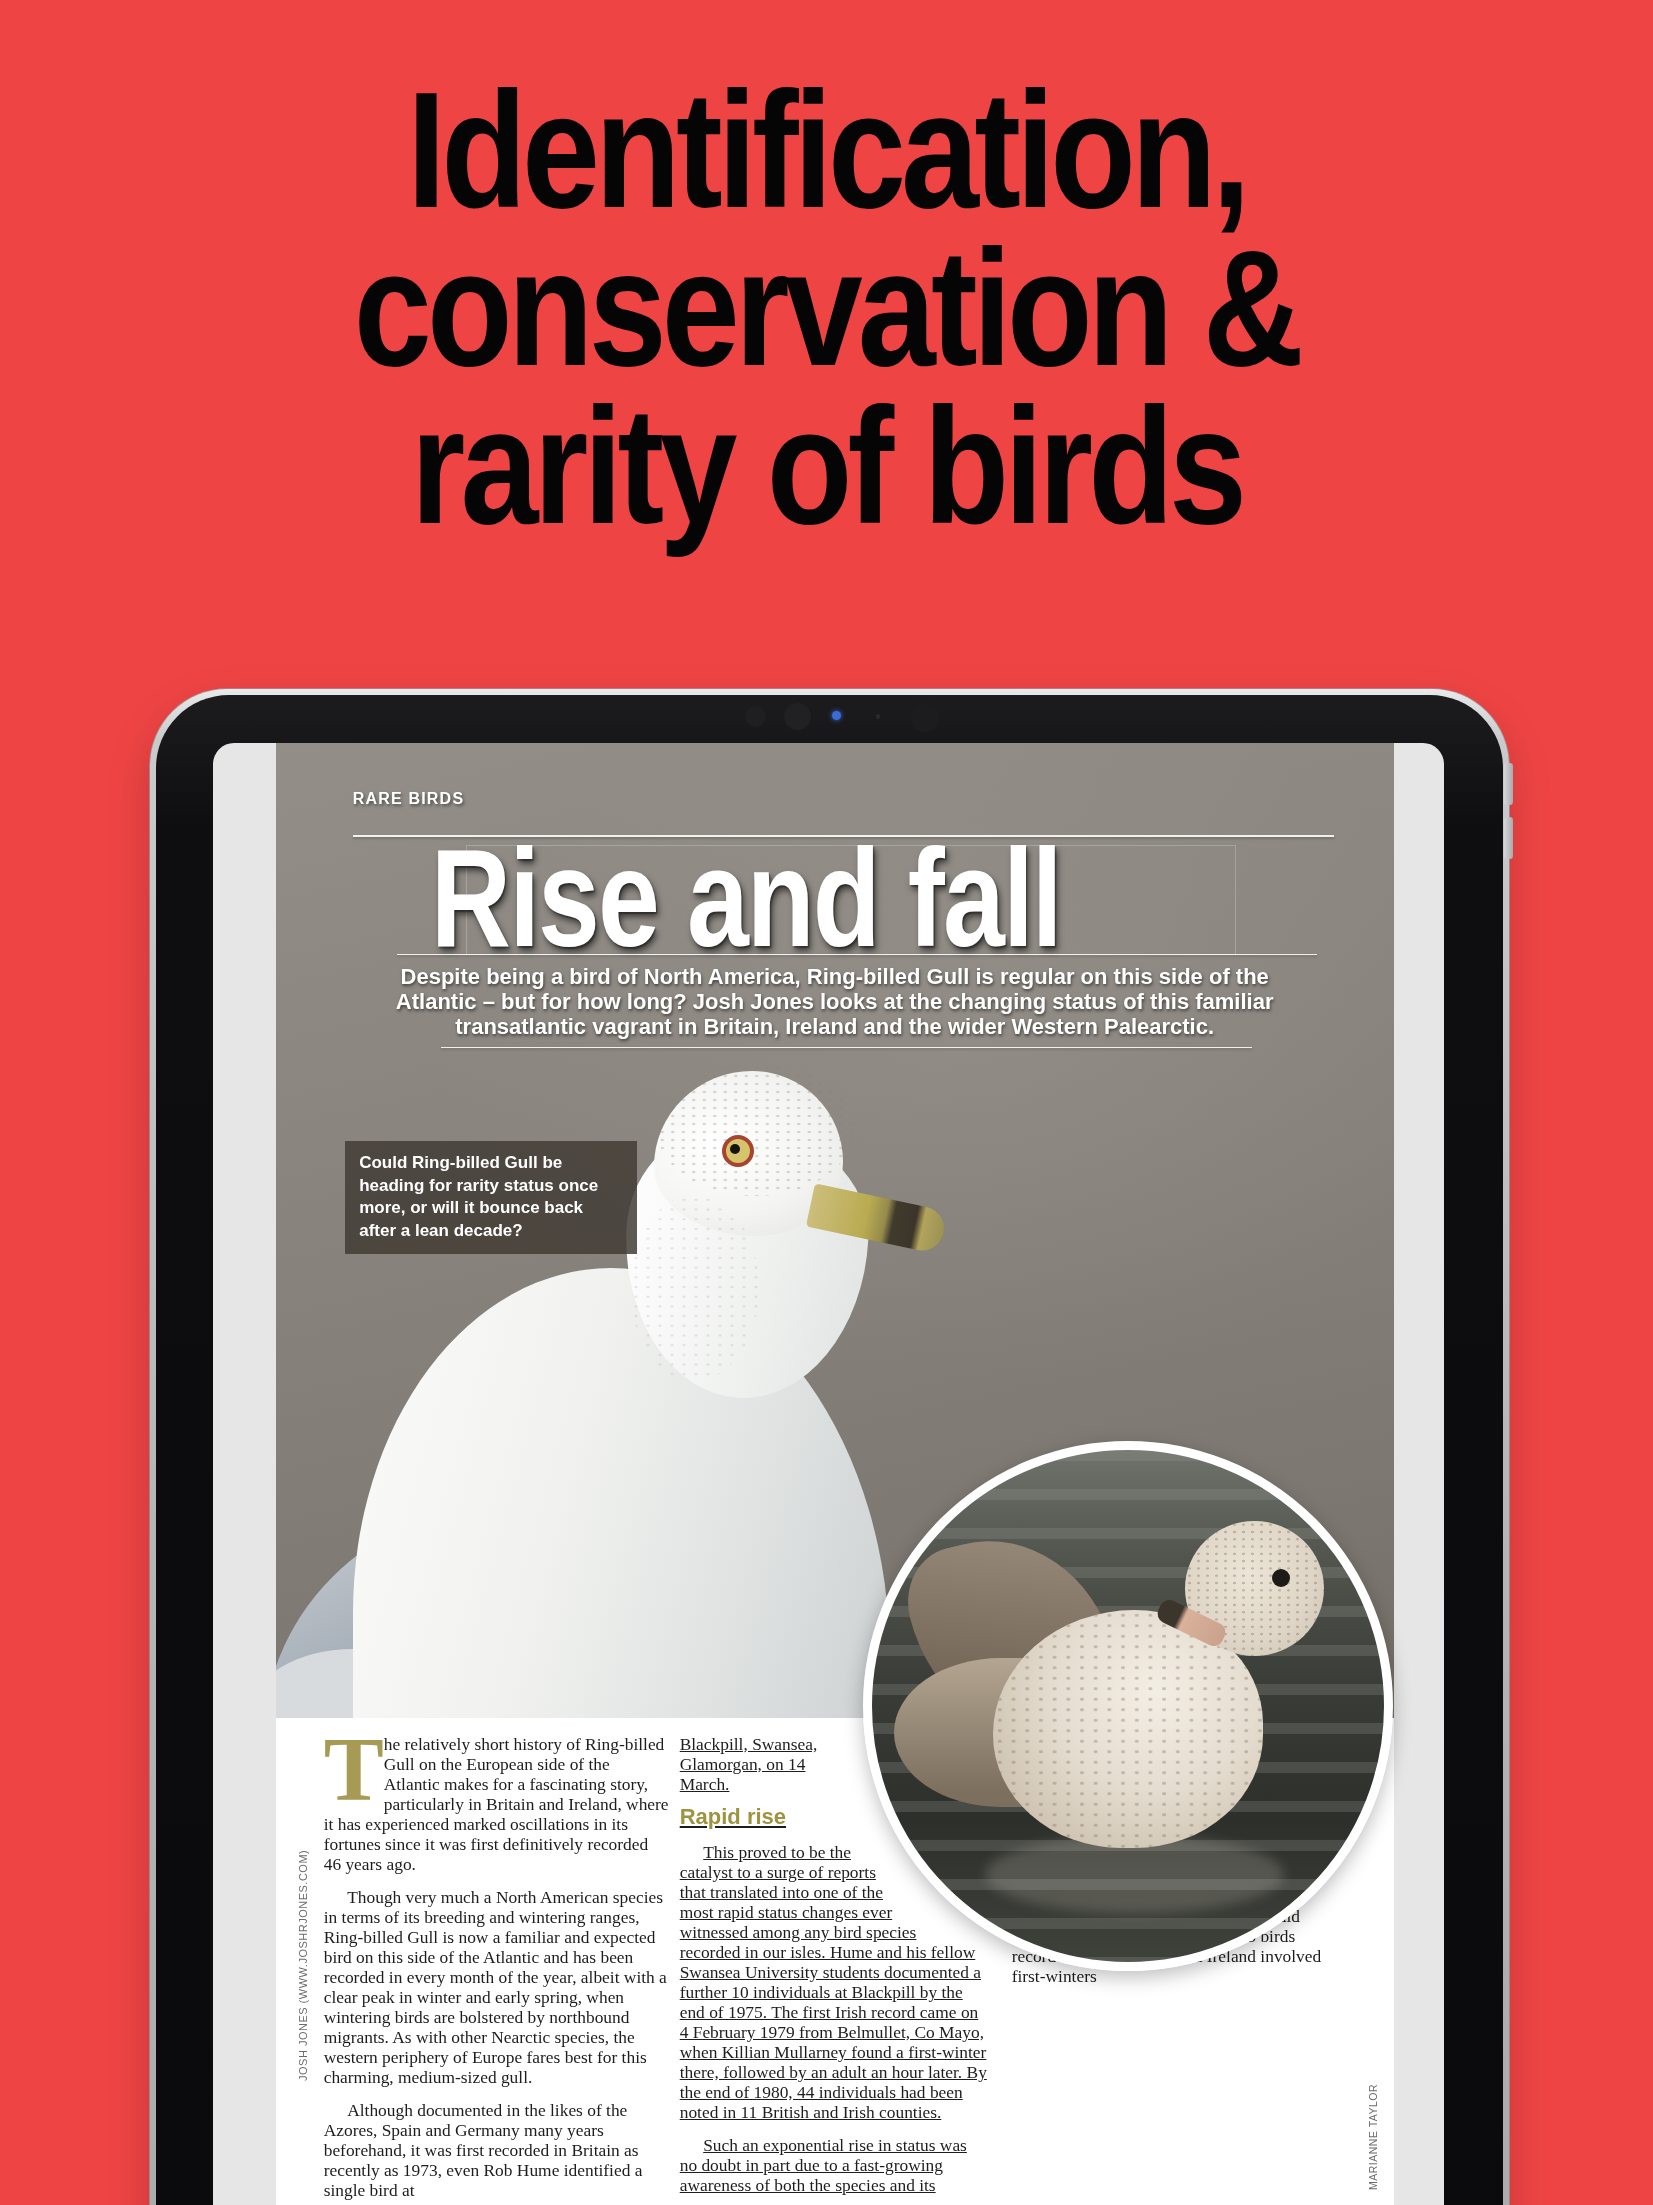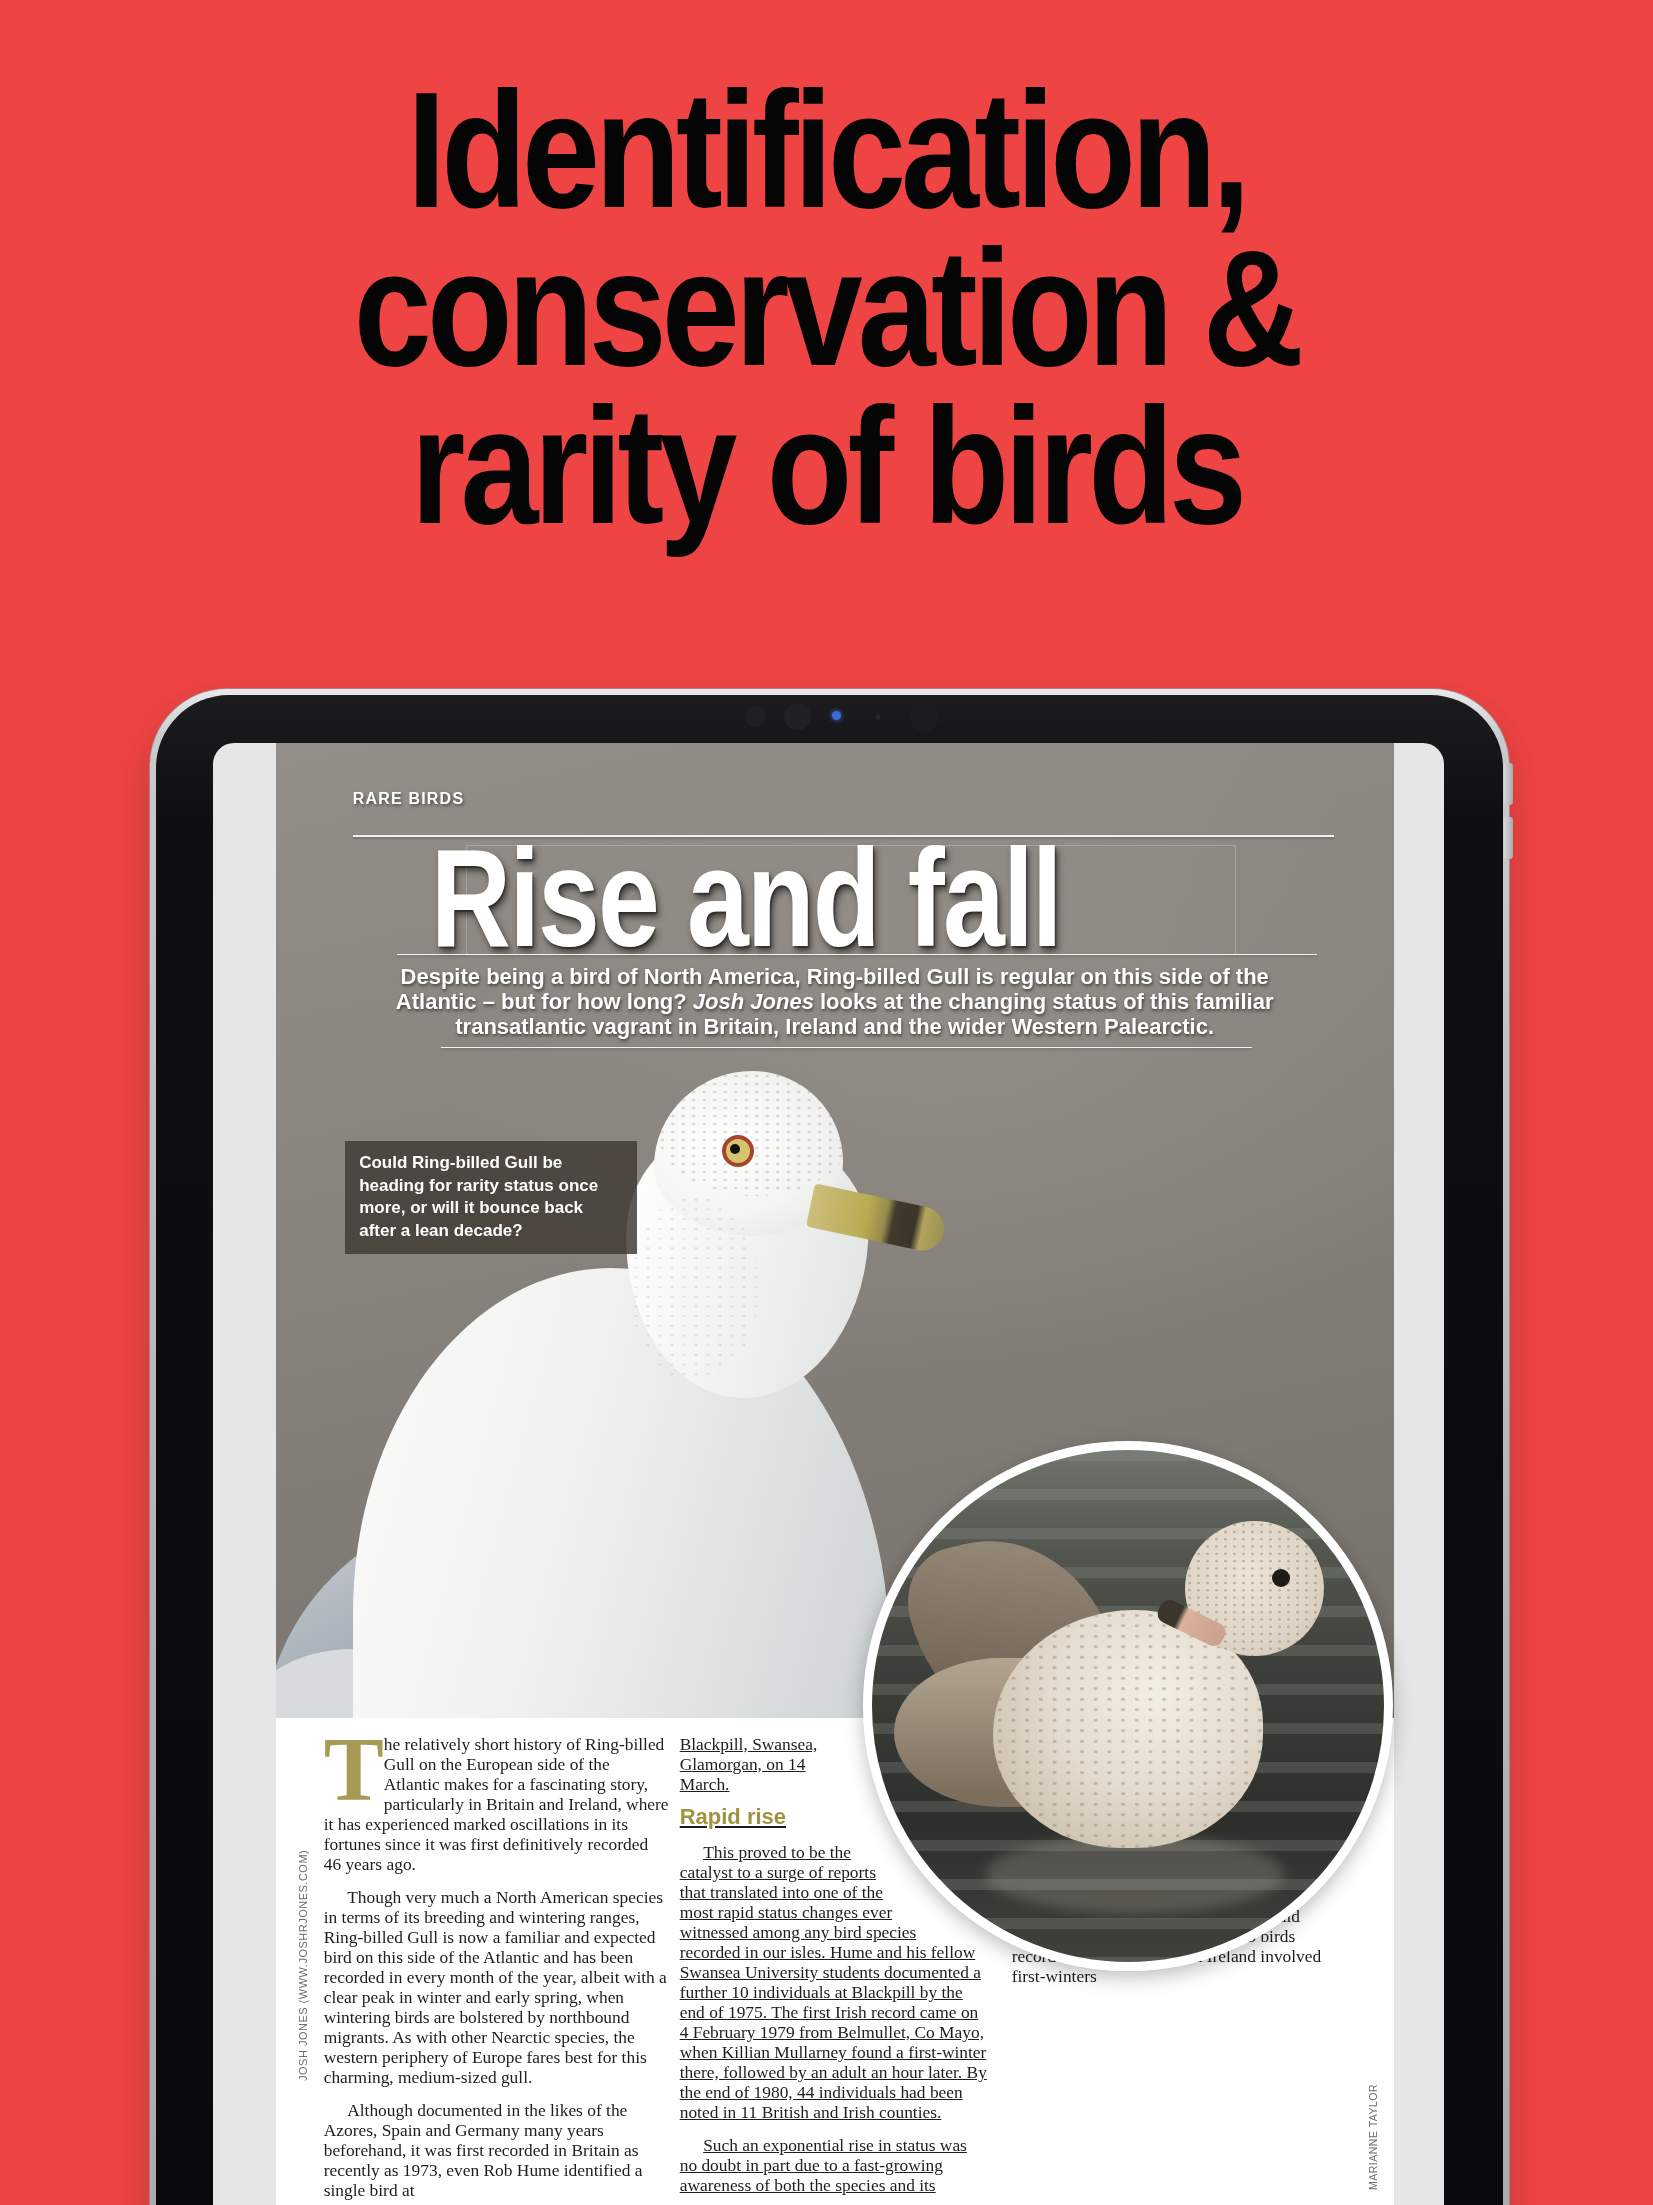--- a/index.html
+++ b/index.html
@@ -66,21 +66,21 @@
   .rule-section{left:77px;top:92px;width:981px;}
   .title-panel{position:absolute;left:190px;top:102px;width:768px;height:108px;
     border:0.8px solid rgba(255,255,255,.22);}
   .mag-title{position:absolute;left:0;top:94px;width:940px;text-align:center;color:#ffffff;
     font-weight:bold;font-size:139px;line-height:121px;letter-spacing:-2.4px;
     text-shadow:3.2px 4.8px 7.3px rgba(0,0,0,.55),1.6px 1.6px 1.6px rgba(0,0,0,.35);}
   .mag-title .tline{display:inline-block;transform:scaleX(.8);white-space:nowrap;}
   .rule-sf-top{left:121px;top:211px;width:920px;height:1.6px;}
   .standfirst{position:absolute;left:97px;top:221px;width:924px;text-align:center;color:#ffffff;
     font-weight:bold;font-size:22px;line-height:25px;text-shadow:0.8px 1.6px 3.2px rgba(0,0,0,.55);}
-  .standfirst .author{font-style:italic;text-align:right;}
+  .standfirst .author{text-align:right;}
   .rule-sf-bot{left:165px;top:304px;width:811px;height:1.6px;}
   .caption-box{position:absolute;left:69px;top:398px;width:292px;box-sizing:border-box;
     background:rgba(66,60,53,.85);padding:11.3px 14.5px;color:#ffffff;font-weight:bold;
     font-size:17px;line-height:22.6px;}
 
   
   .inset{position:absolute;left:587px;top:698px;width:512px;height:512px;border-radius:50%;
     border:9px solid #ffffff;overflow:hidden;z-index:5;
     background:
       repeating-linear-gradient(180deg, rgba(150,153,145,.25) 0 11.3px, rgba(0,0,0,0) 11.3px 39px),

